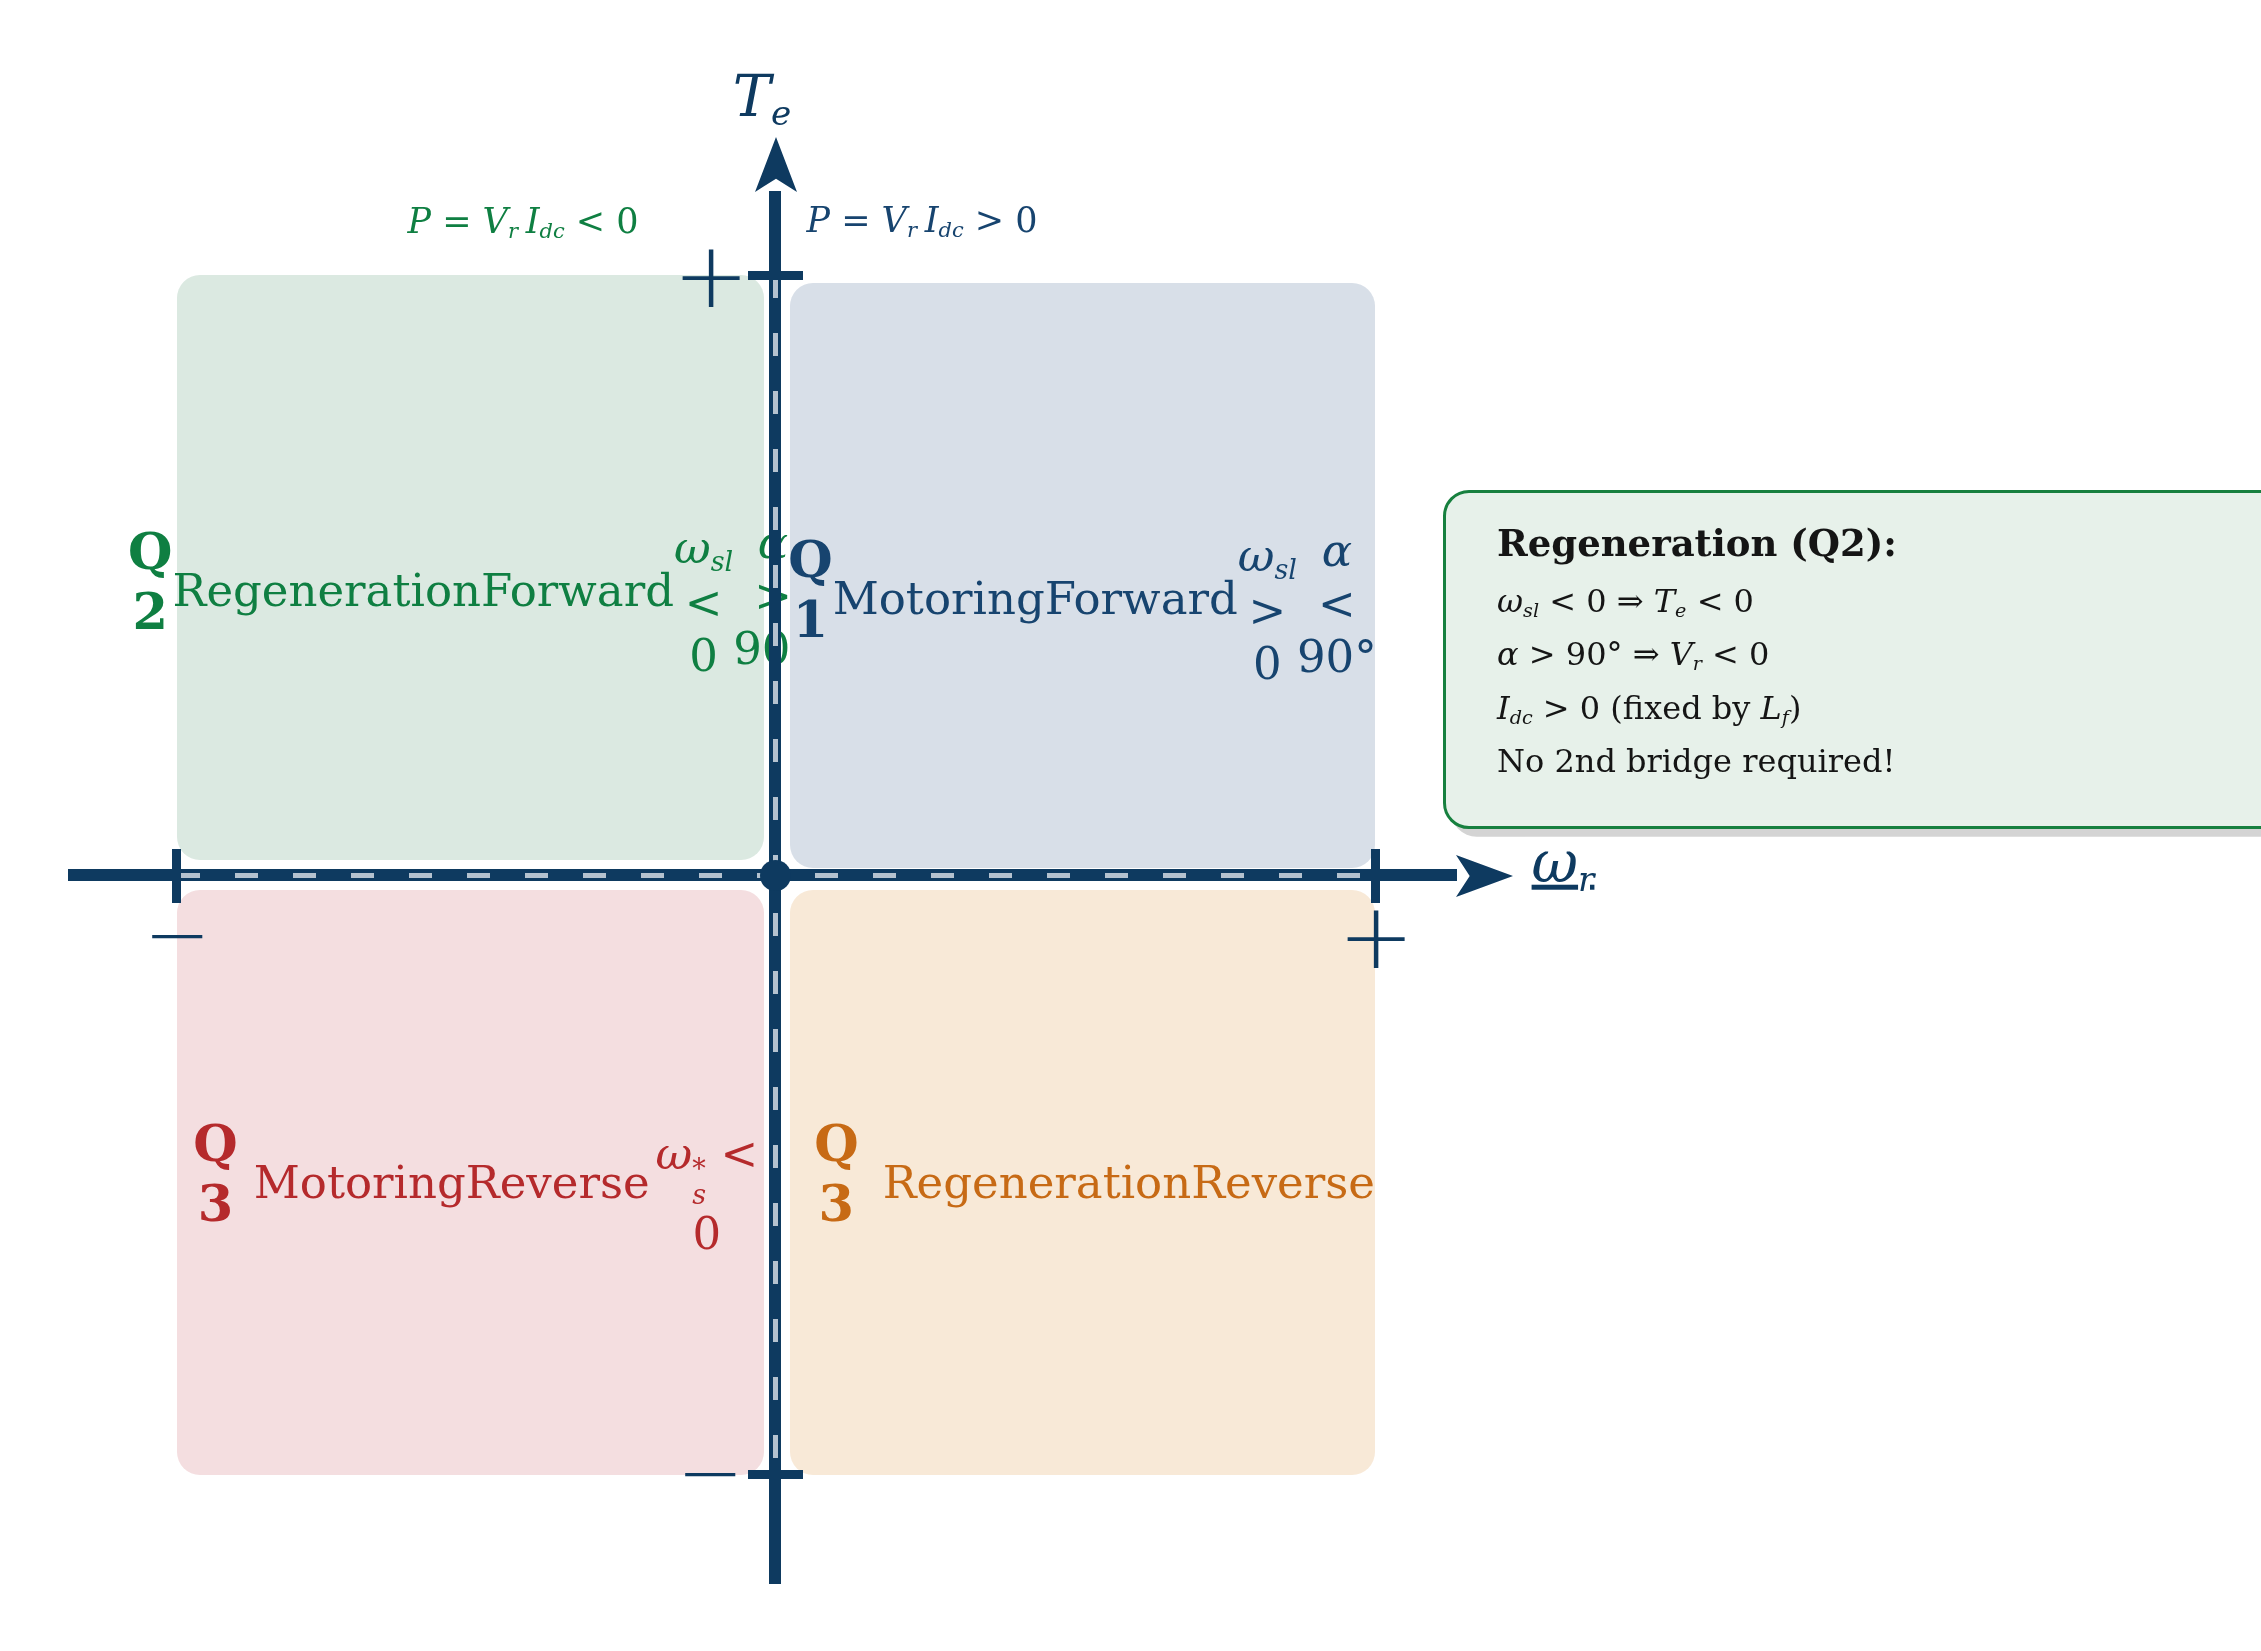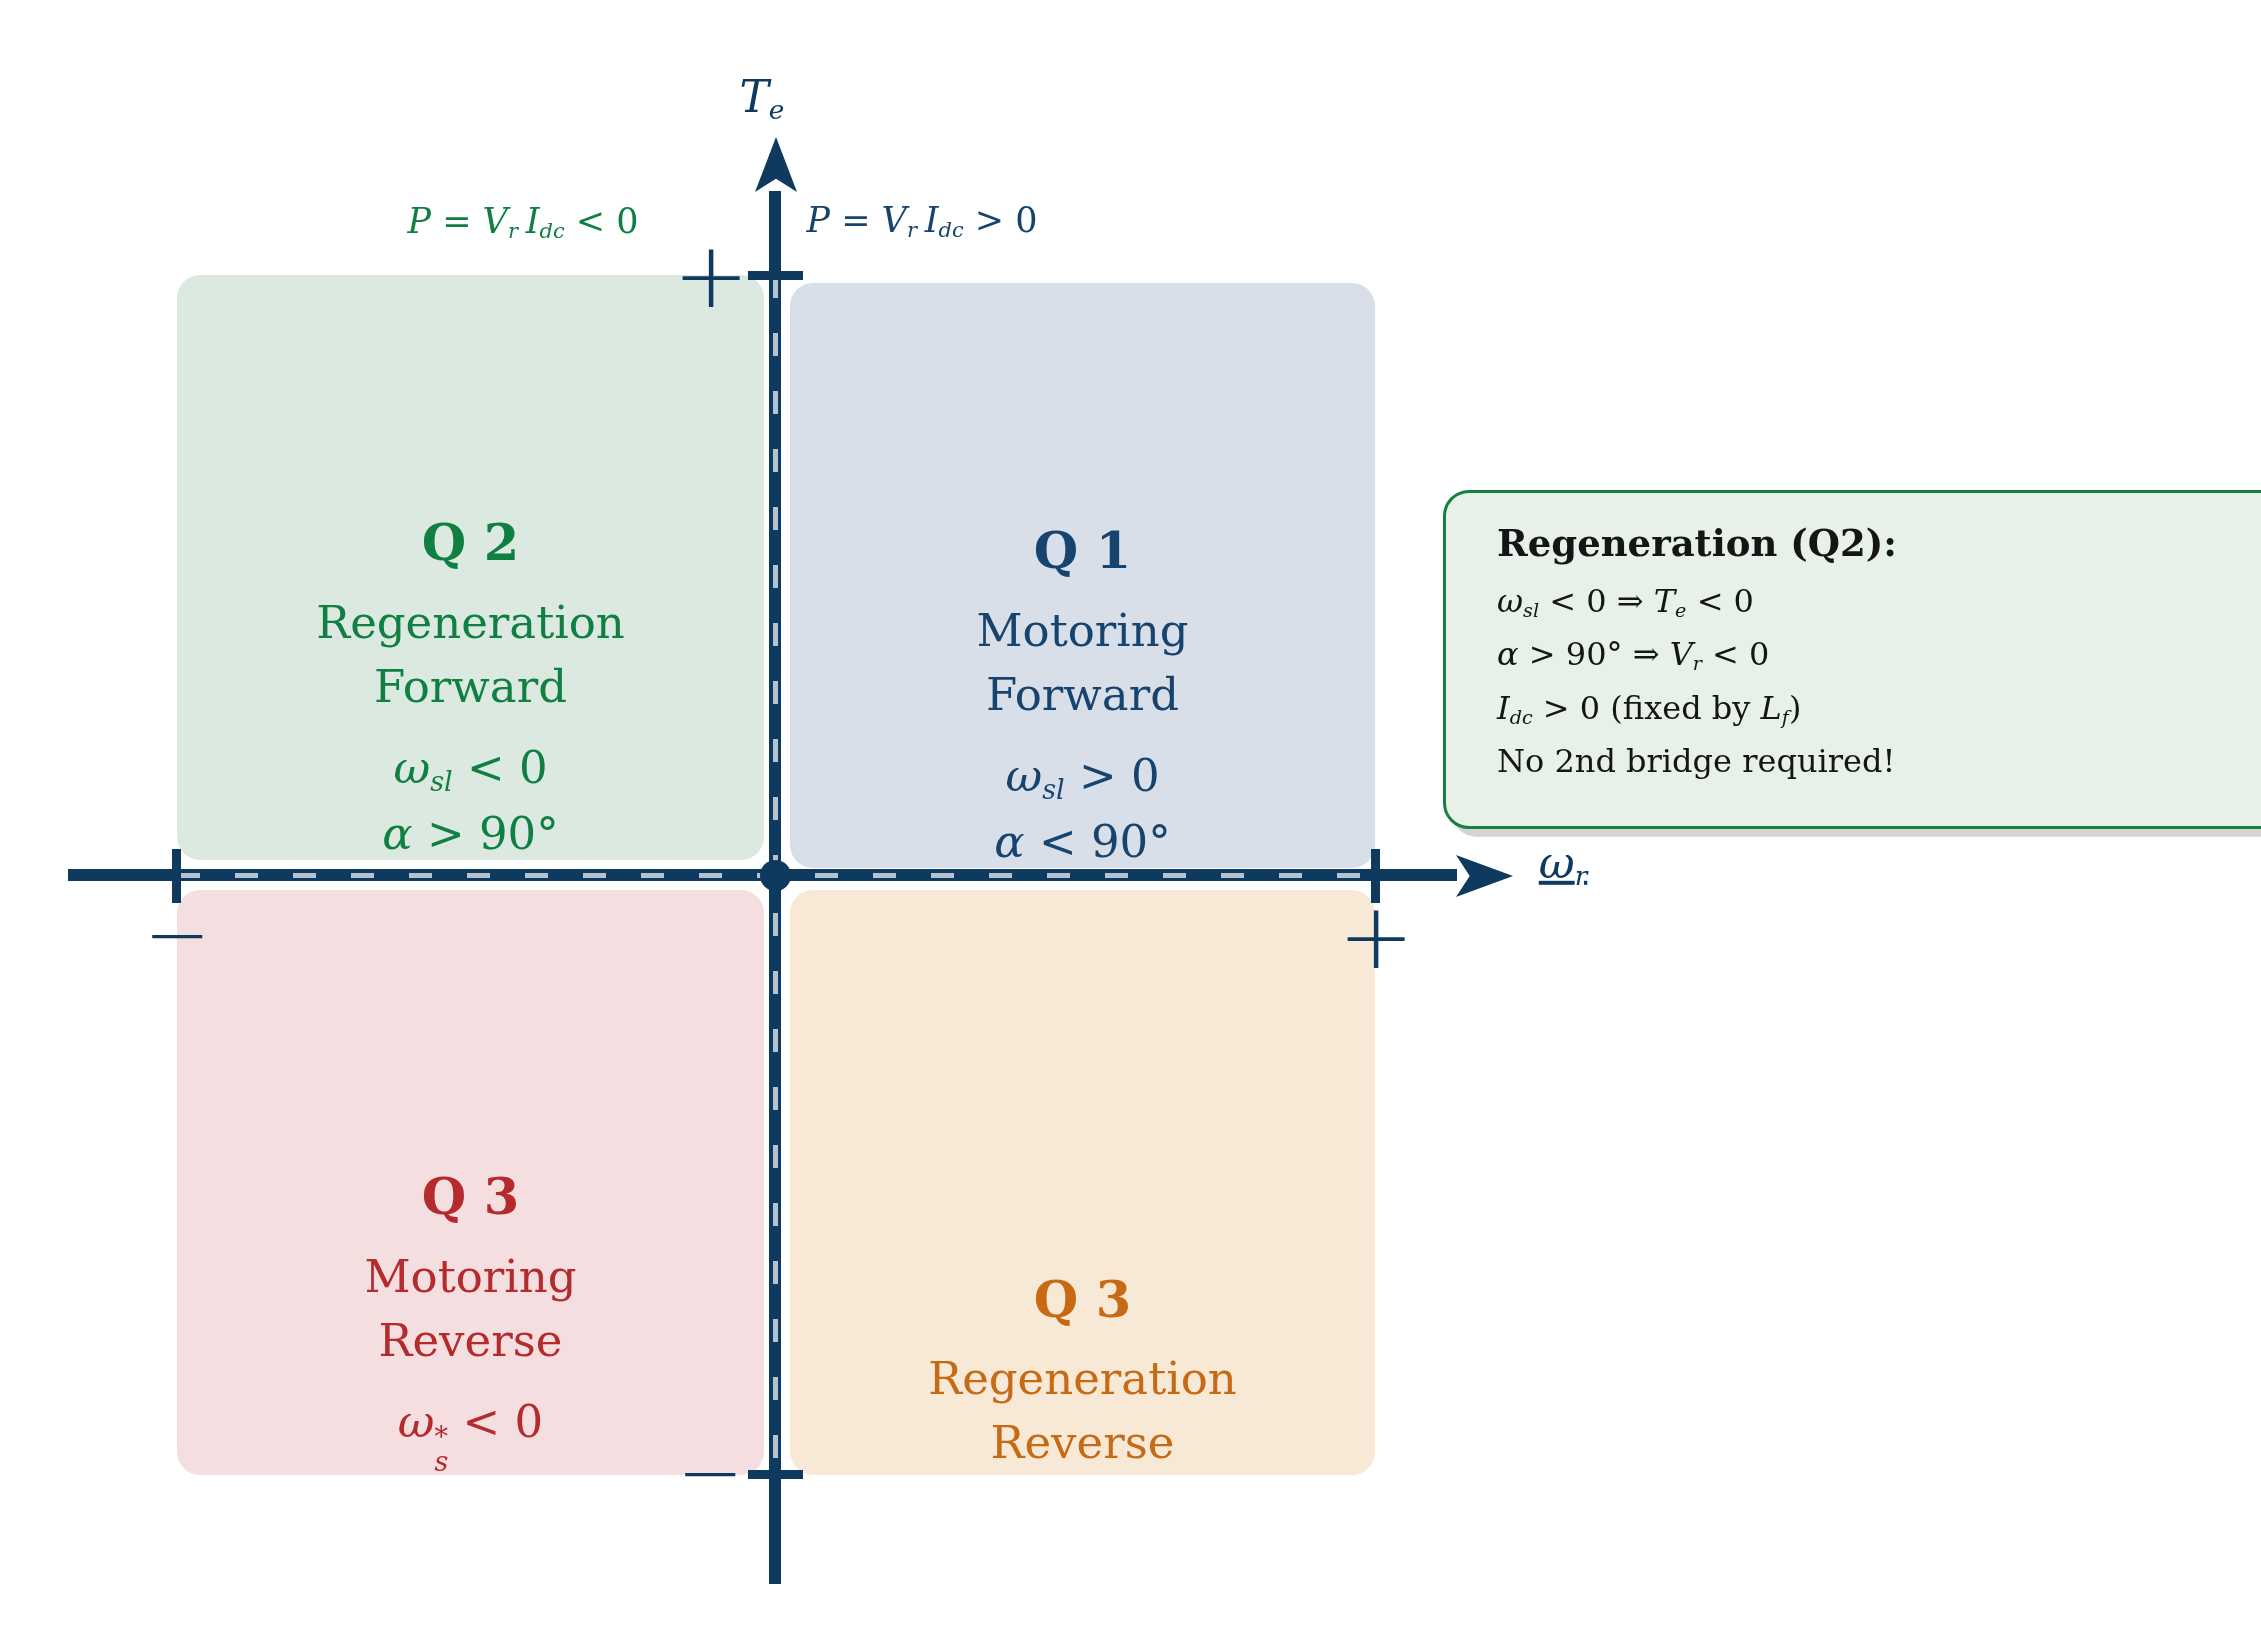--- a/index.html
+++ b/index.html
@@ -1,21 +1,21 @@
 <!DOCTYPE html>
 <html style="--navy: #0e3a60; --navy_text: #17446f; --green: #0f7f42; --red: #b52a2c; --orange: #c76a15; --q1_bg: #d8dfe8; --q2_bg: #dbe9e1; --q3_bg: #f4dee0; --q4_bg: #f8e9d7; --callout_bg: #e7f1ea; --callout_border: #17803f; --shadow: #d4d4d4; --dash: #b5c2cf; --text_dark: #151515;font-size:12.3px"><head>
 <meta charset="utf-8">
 <style>
   html,body{margin:0;padding:0;background:#ffffff;}
   .canvas{position:relative;width:2261px;height:1652px;background:#ffffff;overflow:hidden;
           font-family:"DejaVu Serif",serif;}
 
   
-  .qbox{position:absolute;border-radius:23px;display:flex;flex-direction:column;
-        align-items:center;justify-content:flex-end;text-align:center;box-sizing:border-box;}
+  .qbox{position:absolute;border-radius:23px;display:flex;flex-direction:row;
+        align-items:center;justify-content:center;text-align:center;box-sizing:border-box;}
   #q2{left:177px;top:275px;width:587px;height:585px;background:var(--q2_bg);color:var(--green);padding-top:46px;}
   #q1{left:790px;top:283px;width:585px;height:585px;background:var(--q1_bg);color:var(--navy_text);padding-top:46px;}
   #q3{left:177px;top:890px;width:587px;height:585px;background:var(--q3_bg);color:var(--red);}
   #q4{left:790px;top:890px;width:585px;height:585px;background:var(--q4_bg);color:var(--orange);}
   .q-title{font-size:51px;font-weight:bold;margin-bottom:18.5px;}
   .q-line{font-size:45px;line-height:1.42;}
   .q-math{font-size:45px;margin-top:22px;}
   .q-math.second{margin-top:10.8px;}
 
   .it{font-style:italic;}
@@ -44,21 +44,21 @@
   #origin-dot{position:absolute;left:760px;top:860px;width:31px;height:31px;
               border-radius:50%;background:var(--navy);}
 
   .sign{position:absolute;font-family:"DejaVu Sans",sans-serif;font-weight:100;
         color:var(--navy);transform:translate(-50%,-50%);line-height:1;}
   #plus-top{left:711px;top:275px;font-size:91px;}
   #plus-right{left:1376px;top:936px;font-size:91px;}
   #minus-left{left:177px;top:935px;font-size:80px;}
   #minus-bottom{left:710px;top:1473px;font-size:80px;}
 
-  .axlabel{position:absolute;transform:translate(-50%,-50%);color:var(--navy);font-size:44px;}
+  .axlabel{position:absolute;transform:translate(-50%,-50%);color:var(--navy);font-size:57px;}
   #ylab{left:762px;top:98px;}
   #xlab{left:1563px;top:864px;text-decoration:underline;}
 
   .plabel{position:absolute;transform:translate(-50%,-50%);font-size:35px;white-space:nowrap;}
   #p-neg{left:523px;top:222px;color:var(--green);}
   #p-pos{left:922px;top:221px;color:var(--navy_text);}
   .sp{margin-left:0.22em;}
 
   
   #callout{position:absolute;left:1443px;top:490px;width:844px;height:339px;box-sizing:border-box;

